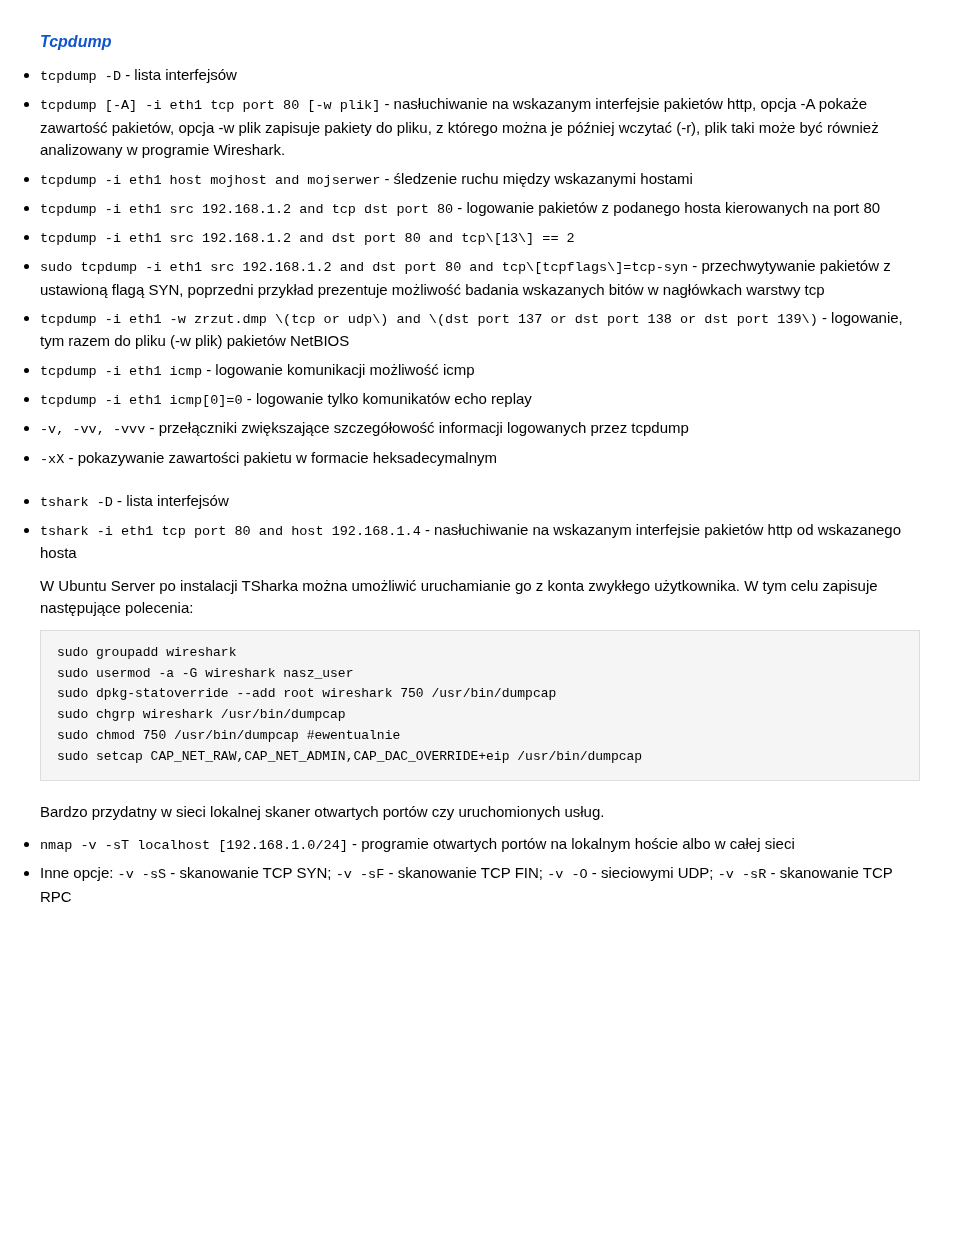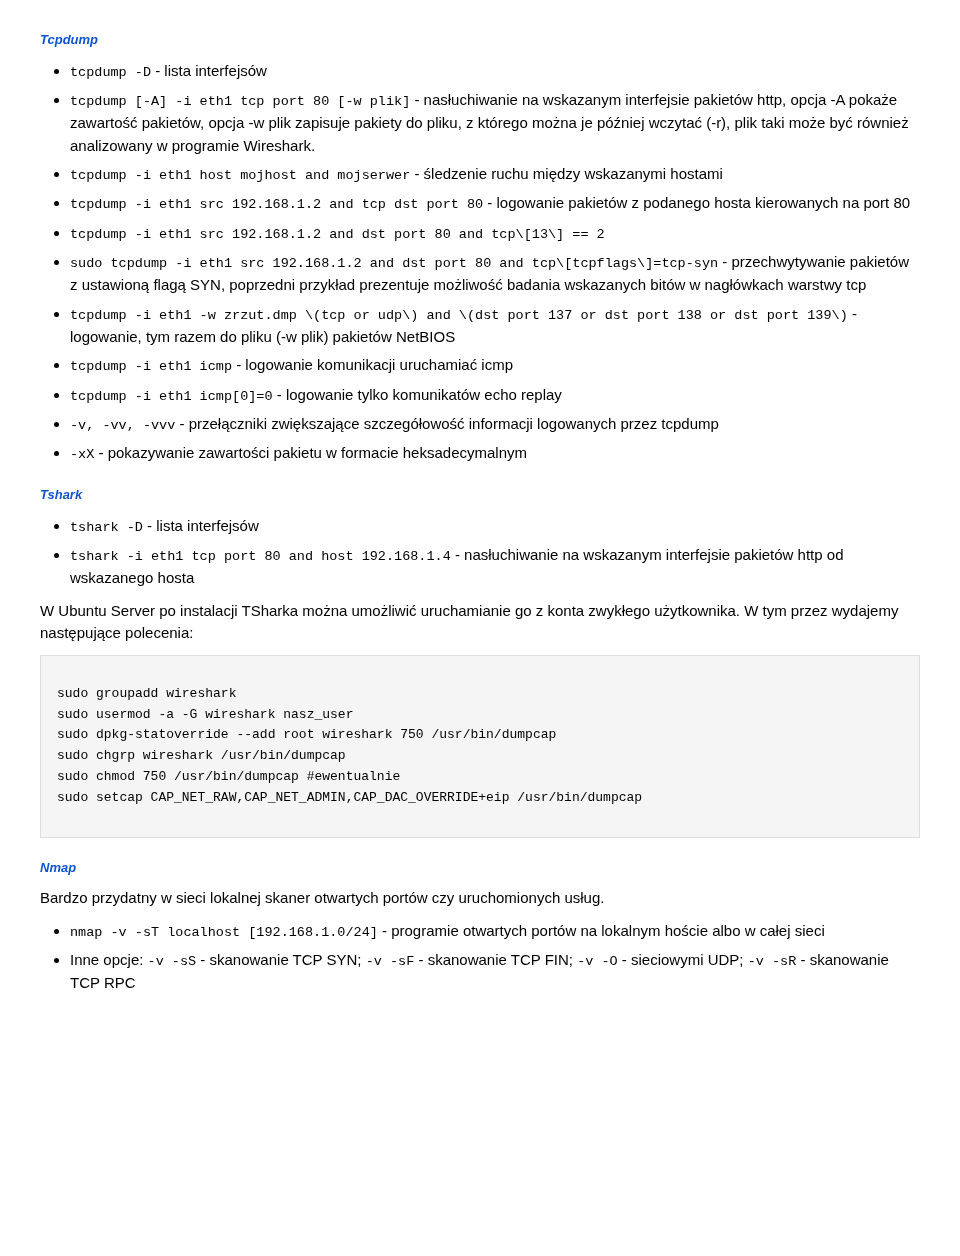--- a/index.html
+++ b/index.html
@@ -7,46 +7,45 @@
       font-family: Arial, sans-serif;
       font-size: 15px;
       line-height: 1.5;
       color: #000;
       background: #fff;
       padding: 30px 40px;
       max-width: 960px;
     }
     h1.section-title {
       color: #1155CC;
-      font-size: 13px;
+      font-size: 16px;
       font-weight: bold;
       font-style: italic;
       margin-bottom: 10px;
     }
     p {
       margin-bottom: 10px;
     }
     ul {
-      margin-left: 30px;
       margin-bottom: 10px;
     }
     ul li {
       margin-bottom: 6px;
     }
     code, .mono {
       font-family: 'Courier New', Courier, monospace;
       font-size: 13.5px;
       background: none;
     }
     .code-block {
       font-family: 'Courier New', Courier, monospace;
       font-size: 13px;
       background: #f5f5f5;
       border: 1px solid #ddd;
-      padding: 28px 16px;
+      padding: 12px 16px;
       margin: 10px 0 16px 0;
       white-space: pre;
       line-height: 1.6;
     }
     .section {
       margin-bottom: 20px;
     }
   </style>
 </head>
 <body>
@@ -69,55 +68,53 @@
     <li>
       <span class="mono">tcpdump -i eth1 src 192.168.1.2 and dst port 80 and tcp\[13\] == 2</span>
     </li>
     <li>
       <span class="mono">sudo tcpdump -i eth1 src 192.168.1.2 and dst port 80 and tcp\[tcpflags\]=tcp-syn</span><span> - przechwytywanie pakietów z ustawioną flagą SYN, poprzedni przykład prezentuje możliwość badania wskazanych bitów w nagłówkach warstwy tcp</span>
     </li>
     <li>
       <span class="mono">tcpdump -i eth1 -w zrzut.dmp \(tcp or udp\) and \(dst port 137 or dst port 138 or dst port 139\)</span><span> - logowanie, tym razem do pliku (-w plik) pakietów NetBIOS</span>
     </li>
     <li>
-      <span class="mono">tcpdump -i eth1 icmp</span><span> - logowanie komunikacji uruchamiać icmp</span>
+      <span class="mono">tcpdump -i eth1 icmp</span><span> - logowanie komunikacji możliwość icmp</span>
     </li>
     <li>
       <span class="mono">tcpdump -i eth1 icmp[0]=0</span><span> - logowanie tylko komunikatów echo replay</span>
     </li>
     <li>
       <span class="mono">-v, -vv, -vvv</span><span> - przełączniki zwiększające szczegółowość informacji logowanych przez tcpdump</span>
     </li>
     <li>
       <span class="mono">-xX</span><span> - pokazywanie zawartości pakietu w formacie heksadecymalnym</span>
     </li>
   </ul>
 </div>
 
 <div class="section">
-  <h1 class="section-title">Tshark</h1>
   <ul>
     <li>
       <span class="mono">tshark -D</span><span> - lista interfejsów</span>
     </li>
     <li>
       <span class="mono">tshark -i eth1 tcp port 80 and host 192.168.1.4</span><span> - nasłuchiwanie na wskazanym interfejsie pakietów http od wskazanego hosta</span>
     </li>
   </ul>
-  <p>W Ubuntu Server po instalacji TSharka można umożliwić uruchamianie go z konta zwykłego użytkownika. W tym przez wydajemy następujące polecenia:</p>
+  <p>W Ubuntu Server po instalacji TSharka można umożliwić uruchamianie go z konta zwykłego użytkownika. W tym celu zapisuje następujące polecenia:</p>
   <div class="code-block">sudo groupadd wireshark
 sudo usermod -a -G wireshark nasz_user
 sudo dpkg-statoverride --add root wireshark 750 /usr/bin/dumpcap
 sudo chgrp wireshark /usr/bin/dumpcap
 sudo chmod 750 /usr/bin/dumpcap #ewentualnie
 sudo setcap CAP_NET_RAW,CAP_NET_ADMIN,CAP_DAC_OVERRIDE+eip /usr/bin/dumpcap</div>
 </div>
 
 <div class="section">
-  <h1 class="section-title">Nmap</h1>
   <p>Bardzo przydatny w sieci lokalnej skaner otwartych portów czy uruchomionych usług.</p>
   <ul>
     <li>
       <span class="mono">nmap -v -sT localhost [192.168.1.0/24]</span><span> - programie otwartych portów na lokalnym hoście albo w całej sieci</span>
     </li>
     <li>
       <span>Inne opcje: </span><span class="mono">-v -sS</span><span> - skanowanie TCP SYN; </span><span class="mono">-v -sF</span><span> - skanowanie TCP FIN; </span><span class="mono">-v -O</span><span> - sieciowymi UDP; </span><span class="mono">-v -sR</span><span> - skanowanie TCP RPC</span>
     </li>
   </ul>
 </div>

